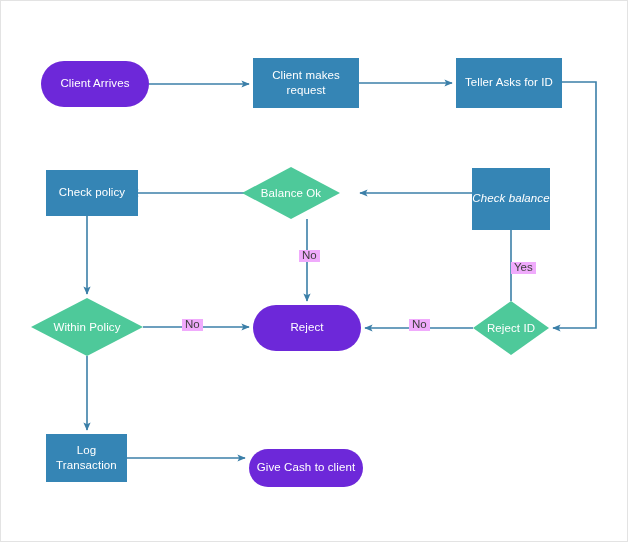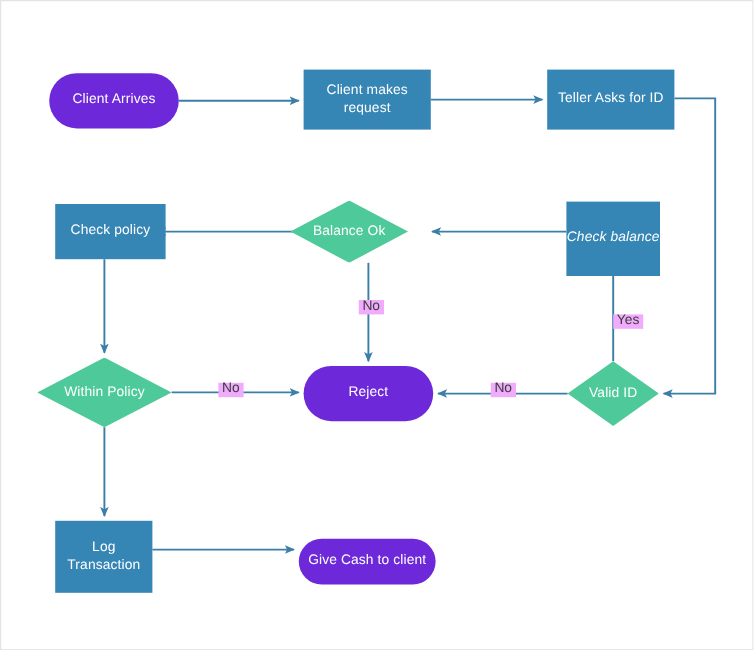--- a/index.html
+++ b/index.html
@@ -148,24 +148,24 @@
     <span class="node-decision-shape"></span>
     <span class="node-decision-label">Within  Policy</span>
   </div>
 
   <div class="node node-terminator" style="left:252px; top:304px; width:108px; height:46px; border-radius:23px;">
     <span>Reject</span>
   </div>
 
   <div class="node-decision-wrap" style="left:472px; top:300px; width:76px; height:54px;">
     <span class="node-decision-shape"></span>
-    <span class="node-decision-label">Valid  ID</span>
+    <span class="node-decision-label">Reject  ID</span>
   </div>
 
-  <div class="node node-process" style="left:45px; top:433px; width:81px; height:60px;">
+  <div class="node node-process" style="left:45px; top:433px; width:81px; height:48px;">
     <span>Log Transaction</span>
   </div>
 
   <div class="node node-terminator" style="left:248px; top:448px; width:114px; height:38px; border-radius:23px;">
     <span>Give Cash to client</span>
   </div>
 
   <div class="edge-label" style="left:298px; top:249px;">No</div>
   <div class="edge-label" style="left:510px; top:249px;margin-top:12px;">Yes</div>
   <div class="edge-label" style="left:181px; top:318px;">No</div>

